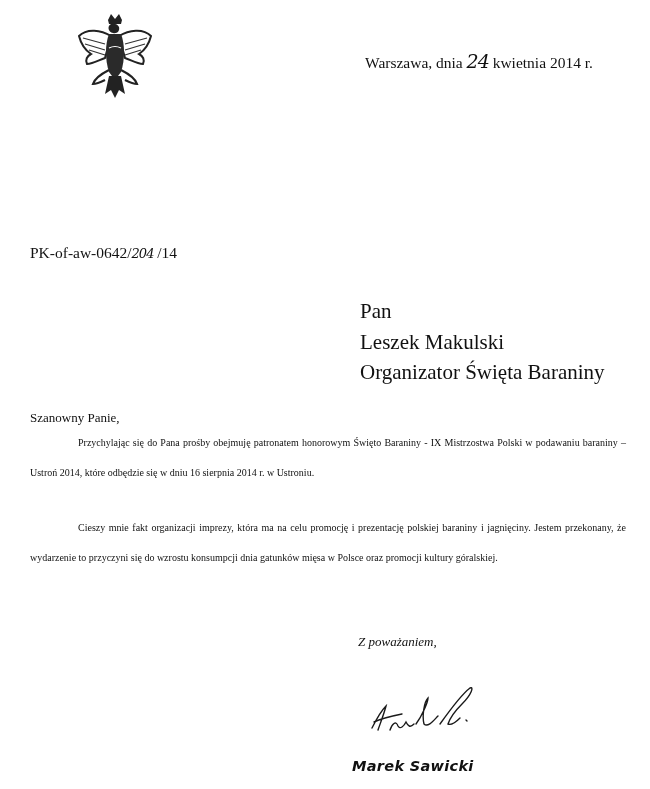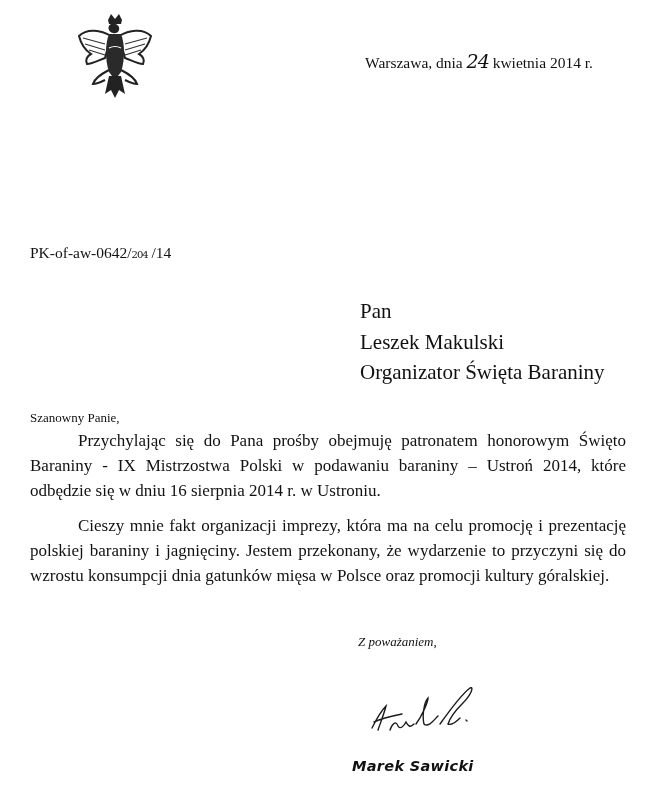--- a/index.html
+++ b/index.html
@@ -6,26 +6,26 @@
   body {
     width: 650px; height: 789px; position: relative; overflow: hidden;
     font-family: "Liberation Serif", "DejaVu Serif", serif;
     color: #111111;
   }
   .abs { position: absolute; text-align: center; }
   .eagle { left: 75px; top: 14px; width: 80px; height: 86px; }
   .org { left: 18px; top: 106px; width: 200px; text-align: center; font-size: 17px; line-height: 21px; letter-spacing: -0.2px; }
   .date { left: 365px; top: 50px; font-size: 15.5px; }
   .hand { font-family: "DejaVu Serif", serif; font-style: italic; font-size: 19px; letter-spacing: -1px; }
-  .hand-small { font-family: "DejaVu Serif", serif; font-size: 10px; letter-spacing: -1px; }
+  .hand-small { font-family: "DejaVu Serif", serif; font-style: italic; font-size: 13px; letter-spacing: -1px; }
   .ref { left: 30px; top: 244px; font-size: 15.5px; }
   .addr { left: 360px; font-size: 21px; }
   .salutation { left: 30px; top: 410px; font-size: 13px; }
   .para {
-    left: 30px; width: 596px; font-size: 17px; line-height: 25px;
+    left: 30px; width: 596px; font-size: 10px; line-height: 30px;
     text-align: justify; text-indent: 48px;
   }
   .closing { left: 358px; top: 634px; font-size: 13px; font-style: italic; }
   .signature { left: 362px; top: 680px; width: 120px; height: 60px; }
   .signer { left: 352px; top: 758px; font-family: "DejaVu Sans", sans-serif; font-size: 14.5px; font-style: italic; font-weight: bold; letter-spacing: 0.3px; }
 </style>
 </head>
 <body>
 
 <div class="abs eagle">

